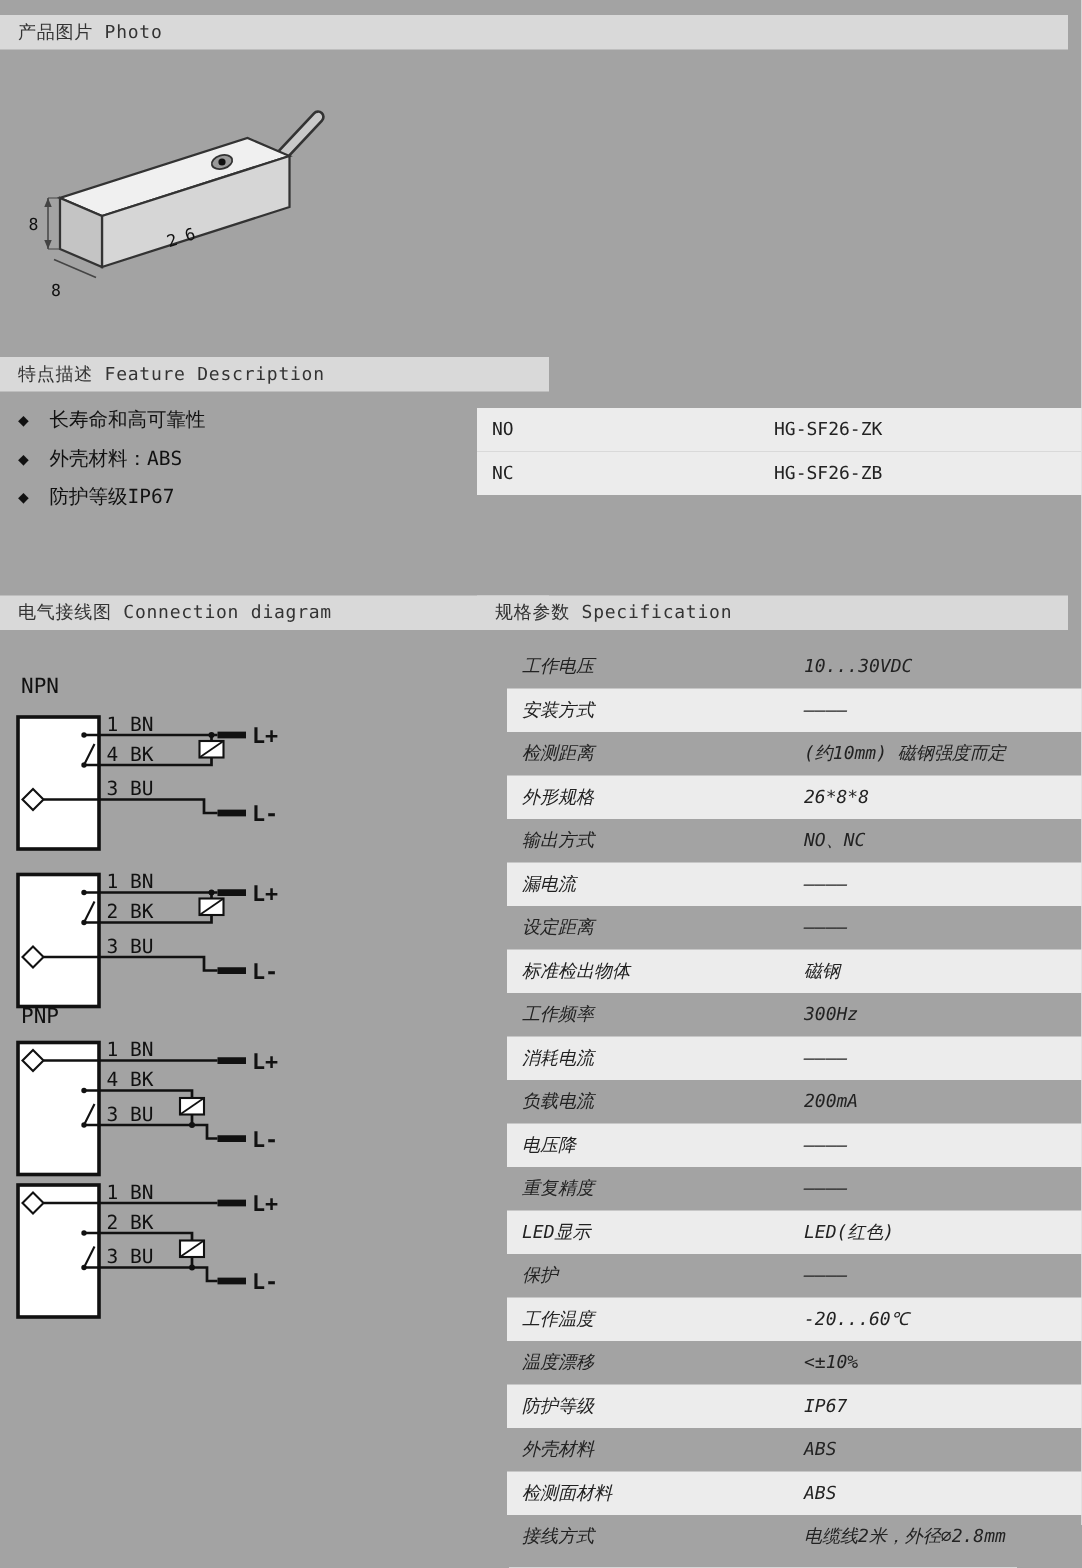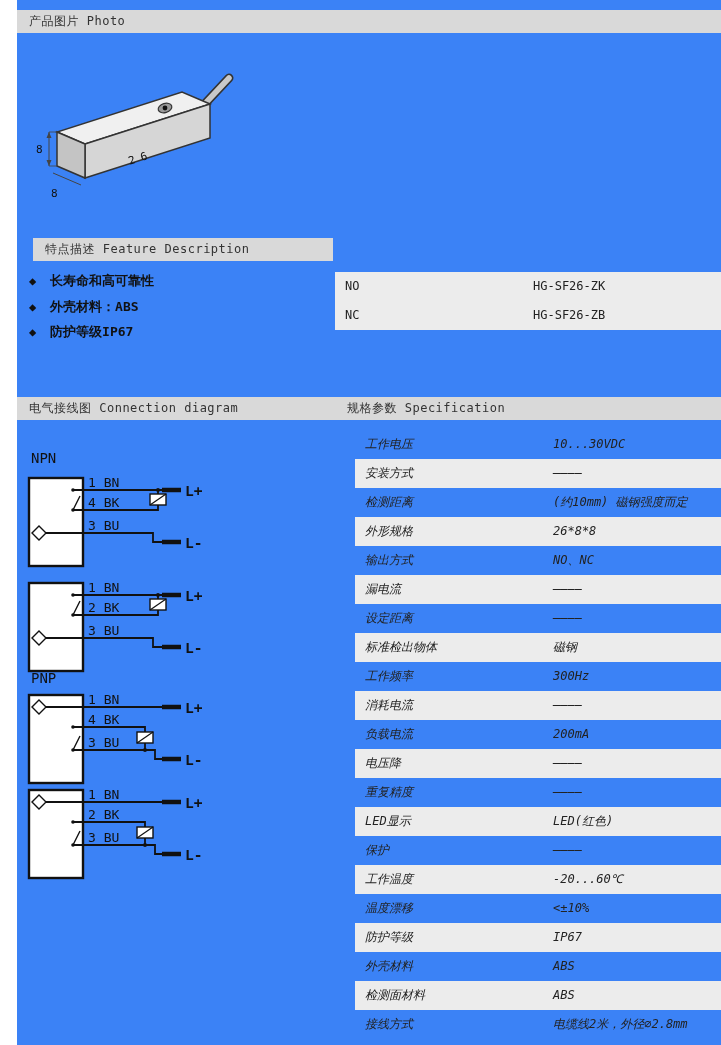--- a/index.html
+++ b/index.html
@@ -1,30 +1,30 @@
 <!DOCTYPE html>
 <html><head>
 <meta charset="utf-8">
 <style>
   * { box-sizing: border-box; }
   html, body { margin:0; padding:0; background:#ffffff; }
   body {
     width:721px; height:1045px; position:relative; overflow:hidden;
     font-family:"DejaVu Sans Mono","Liberation Mono",monospace; color:#222;
   }
-  .page { position:absolute; inset:0; background:#3b82f6;margin-left:17px; }
+  .page { position:absolute; inset:0; background:#a3a3a3; }
   .hbar {
     position:absolute; height:23px; background:#d9d9d9;
     line-height:23px; font-size:12px; color:#333; padding-left:12px;
     letter-spacing:0.5px; white-space:nowrap;
   }
   .figure { position:absolute; left:6px; top:40px; width:214px; height:165px; }
 
   .features { position:absolute; left:12px; top:268px; width:300px; }
-  .feat { height:25.5px; line-height:25.5px; font-size:13px; font-weight:bold; color:#111; white-space:nowrap; }
+  .feat { height:25.5px; line-height:25.5px; font-size:13px; font-weight:normal; color:#111; white-space:nowrap; }
   .feat .bullet { margin-right:6px; font-size:12px; }
 
   .codes { position:absolute; left:318px; top:272px; width:444px; }
   .code-row { position:relative; height:29px; line-height:29px; background:#ececec; font-size:12px; }
   .cl { position:absolute; left:10px; white-space:nowrap; }
   .cv { position:absolute; left:198px; white-space:nowrap;text-align:center; }
 
   .spec { position:absolute; left:338px; top:430px; width:394px;font-style:italic; }
   .spec-row { position:relative; height:29px; line-height:29px; font-size:12px; }
   .spec-row:nth-child(even) { background:#ececec; }
@@ -75,21 +75,21 @@
 
       <g stroke="#444" stroke-width="1" fill="none">
         <path d="M30 133 L58 145"></path>
       </g>
       <text class="dim-text" x="28" y="157">8</text>
 
       <text class="dim-text" x="105" y="122" transform="rotate(-17.5 115 118)" letter-spacing="6">26</text>
     </svg>
   </div>
 
-  <div class="hbar" style="left:16px;top:238px;width:300px">
+  <div class="hbar" style="left:0;top:238px;width:366px">
     <span>特点描述 Feature Description</span>
   </div>
 
   <div class="features">
     <div class="feat">
       <span class="bullet">◆</span>
       <span>长寿命和高可靠性</span>
     </div>
     <div class="feat">
       <span class="bullet">◆</span>

